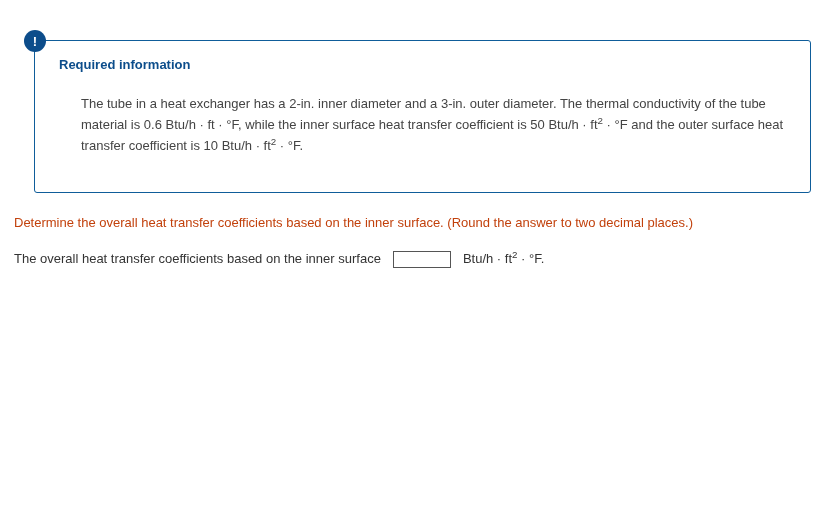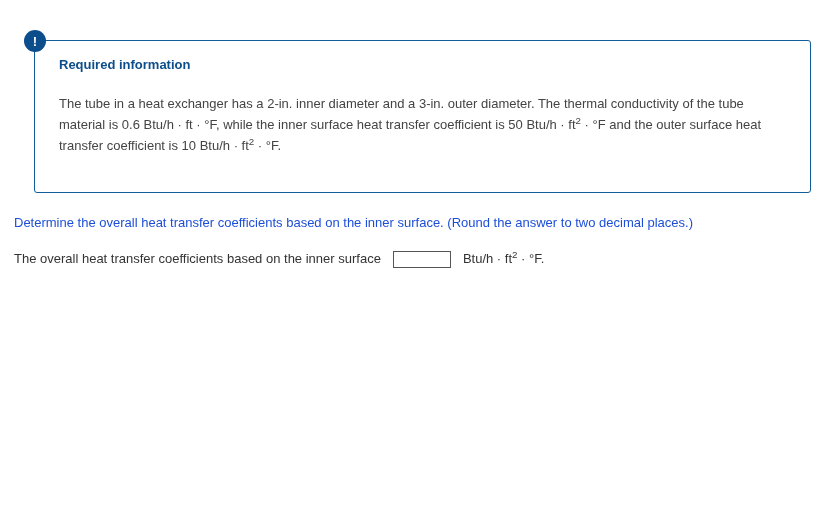--- a/index.html
+++ b/index.html
@@ -39,26 +39,27 @@
   .info-title {
     color: #0c4d8b;
     font-weight: bold;
     font-size: 13px;
     margin-bottom: 22px;
   }
   .info-text {
     color: #444;
     line-height: 1.6;
     font-size: 13px;
+    margin-left: 22px;
   }
   .question-area {
     padding: 0 0 0 4px;
   }
   .question-text {
-    color: #1d4ed8;
+    color: #c2410c;
     margin-bottom: 18px;
     line-height: 1.5;
   }
   .answer-line {
     color: #333;
     display: flex;
     align-items: baseline;
     flex-wrap: wrap;
     gap: 10px;
   }

